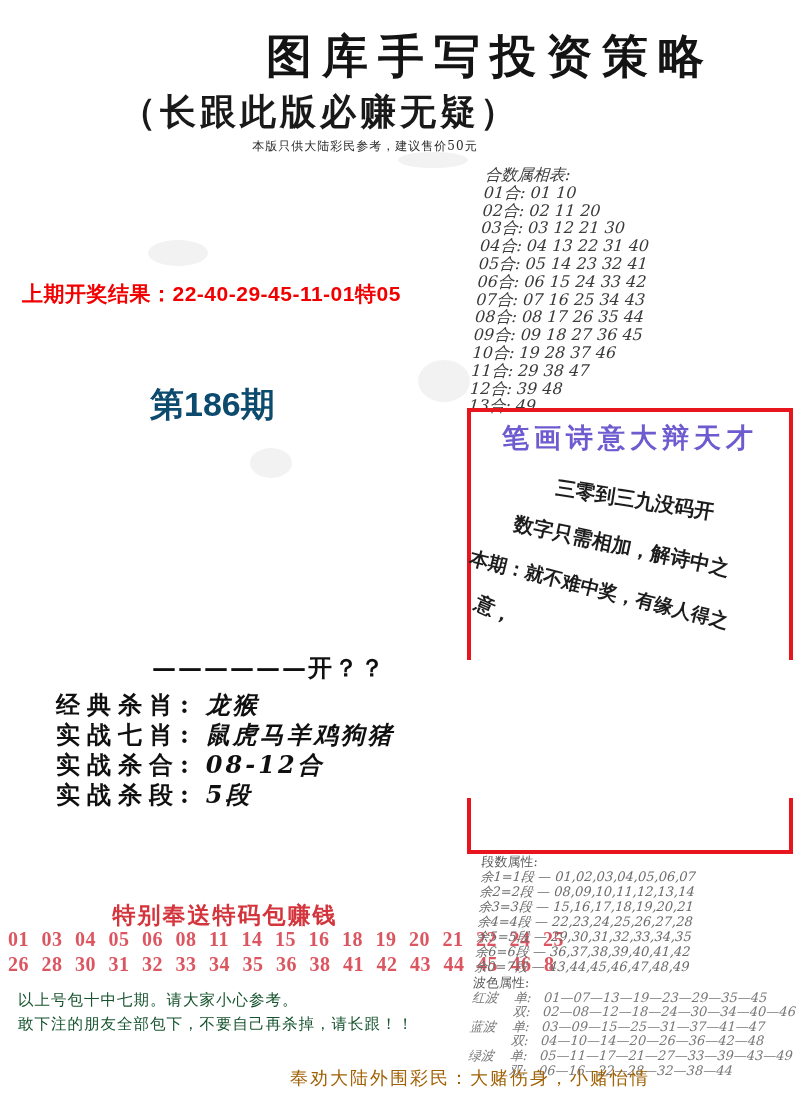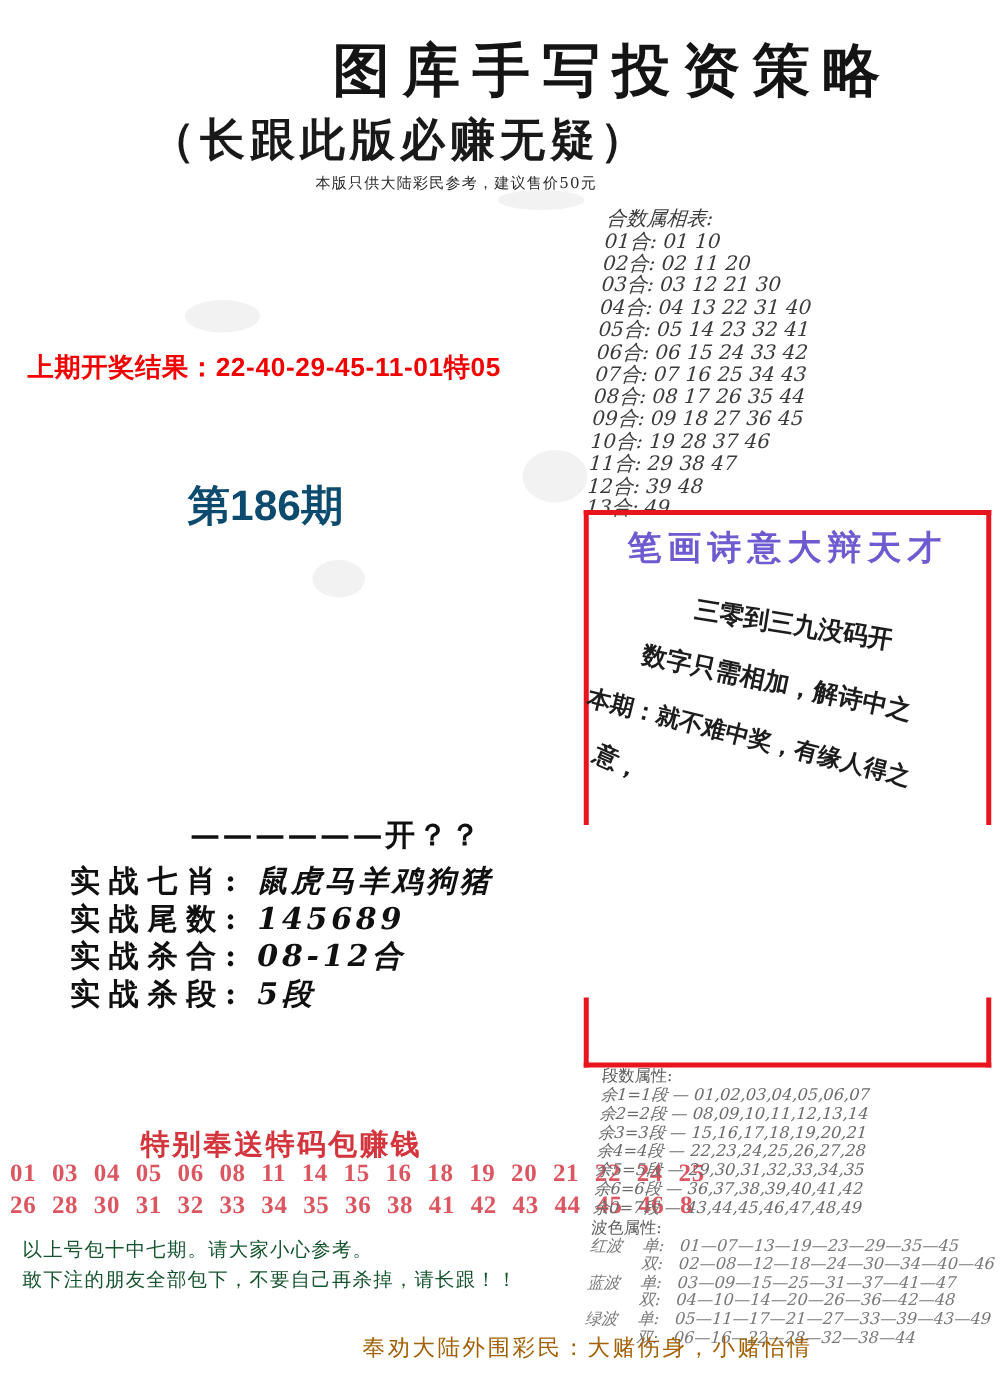--- a/index.html
+++ b/index.html
@@ -172,24 +172,24 @@
   <div class="abs box-bottom"></div>
   <div class="abs poem-title">笔画诗意大辩天才</div>
   <div class="arc arc1">三零到三九没码开</div>
   <div class="arc arc2">数字只需相加，解诗中之</div>
   <div class="arc arc3">本期：就不难中奖，有缘人得之</div>
   <div class="arc arc4">意，</div>
 
   <div class="abs pred">
     <div class="hdr">——————开？？</div>
     <div class="row">
+      <span class="lbl">经典杀肖:</span><span class="val">龙猴</span>
+    </div>
+    <div class="row">
       <span class="lbl">实战七肖:</span><span class="val">鼠虎马羊鸡狗猪</span>
-    </div>
-    <div class="row">
-      <span class="lbl">实战尾数:</span><span class="val">145689</span>
     </div>
     <div class="row">
       <span class="lbl">实战杀合:</span><span class="val">08-12合</span>
     </div>
     <div class="row">
       <span class="lbl">实战杀段:</span><span class="val">5段</span>
     </div>
   </div>
 
   <div class="abs special-title">特别奉送特码包赚钱</div>

